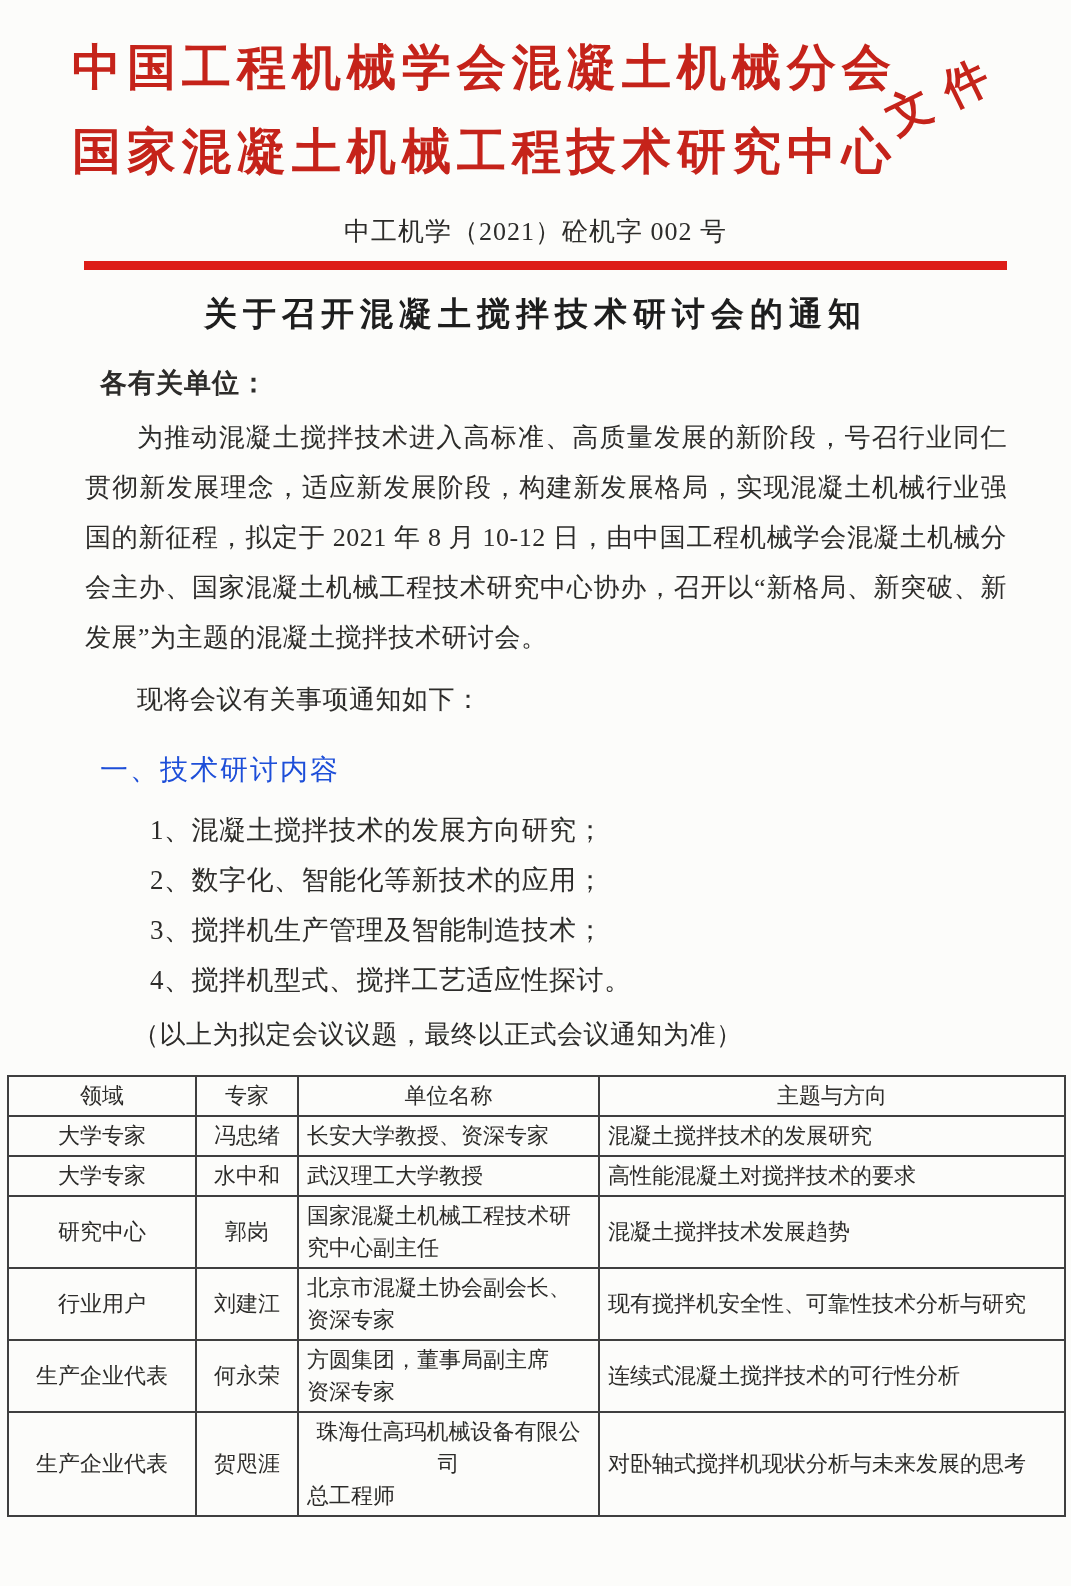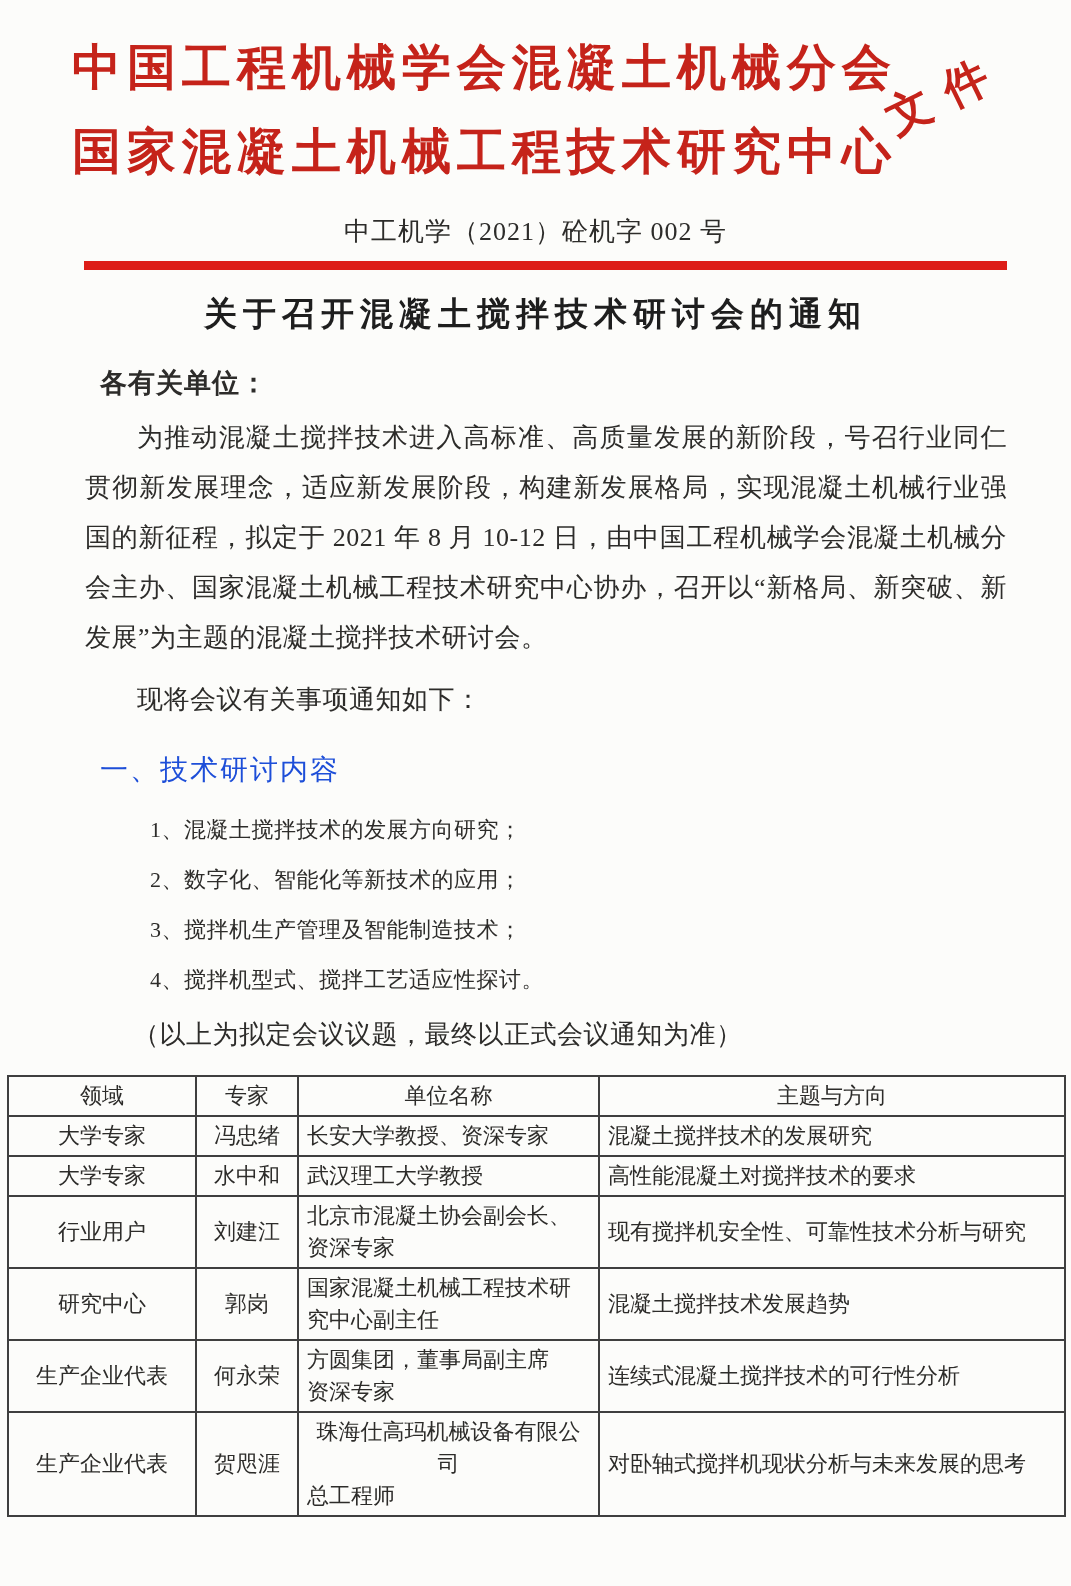--- a/index.html
+++ b/index.html
@@ -56,21 +56,21 @@
     text-align:justify;text-indent:2em;
   }
   .section-heading{
     margin:26px 0 0 100px;
     font-family:"Liberation Sans","DejaVu Sans",sans-serif;
     font-size:28px;font-weight:400;letter-spacing:2px;color:#1d4ed8;
   }
   .agenda-list{margin:16px 0 0 0;}
   .agenda-item{
     margin-left:150px;
-    font-size:22px;line-height:50px;letter-spacing:0.5px;
+    font-size:27px;line-height:50px;letter-spacing:0.5px;
   }
   .agenda-note{
     margin:8px 0 0 133px;
     font-size:26px;line-height:44px;letter-spacing:0.5px;
   }
   
   .speaker-table{
     margin:18px 0 0 7px;
     width:1057px;
     border-collapse:collapse;table-layout:fixed;
@@ -145,30 +145,30 @@
         <td class="c-org">长安大学教授、资深专家</td>
         <td class="c-topic">混凝土搅拌技术的发展研究</td>
       </tr>
       <tr class="r-single">
         <td class="c-field">大学专家</td>
         <td class="c-expert">水中和</td>
         <td class="c-org">武汉理工大学教授</td>
         <td class="c-topic">高性能混凝土对搅拌技术的要求</td>
       </tr>
       <tr class="r-double">
+        <td class="c-field">研究中心</td>
+        <td class="c-expert">郭岗</td>
+        <td class="c-org">国家混凝土机械工程技术研究中心副主任</td>
+        <td class="c-topic">混凝土搅拌技术发展趋势</td>
+      </tr>
+      <tr class="r-double">
         <td class="c-field">行业用户</td>
         <td class="c-expert">刘建江</td>
         <td class="c-org">北京市混凝土协会副会长、资深专家</td>
         <td class="c-topic">现有搅拌机安全性、可靠性技术分析与研究</td>
-      </tr>
-      <tr class="r-double">
-        <td class="c-field">研究中心</td>
-        <td class="c-expert">郭岗</td>
-        <td class="c-org">国家混凝土机械工程技术研究中心副主任</td>
-        <td class="c-topic">混凝土搅拌技术发展趋势</td>
       </tr>
       <tr class="r-double">
         <td class="c-field">生产企业代表</td>
         <td class="c-expert">何永荣</td>
         <td class="c-org">
           <div>方圆集团，董事局副主席</div>
           <div>资深专家</div>
         </td>
         <td class="c-topic">连续式混凝土搅拌技术的可行性分析</td>
       </tr>

